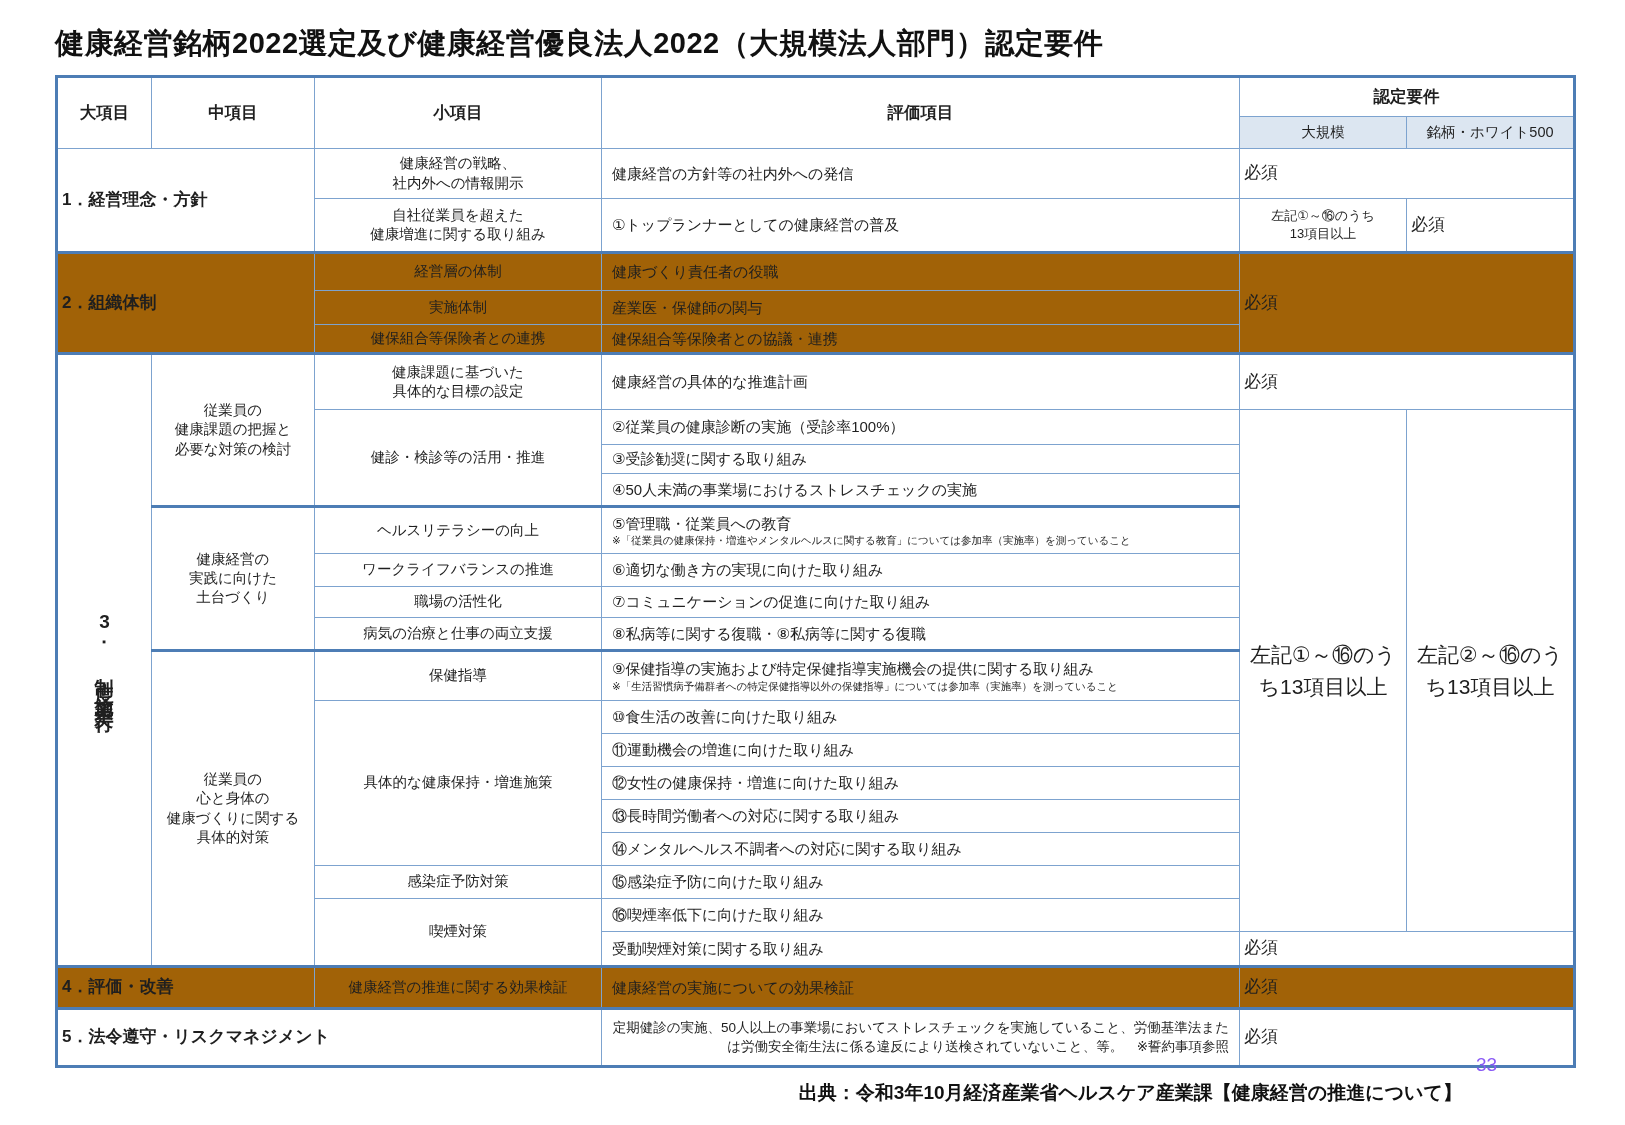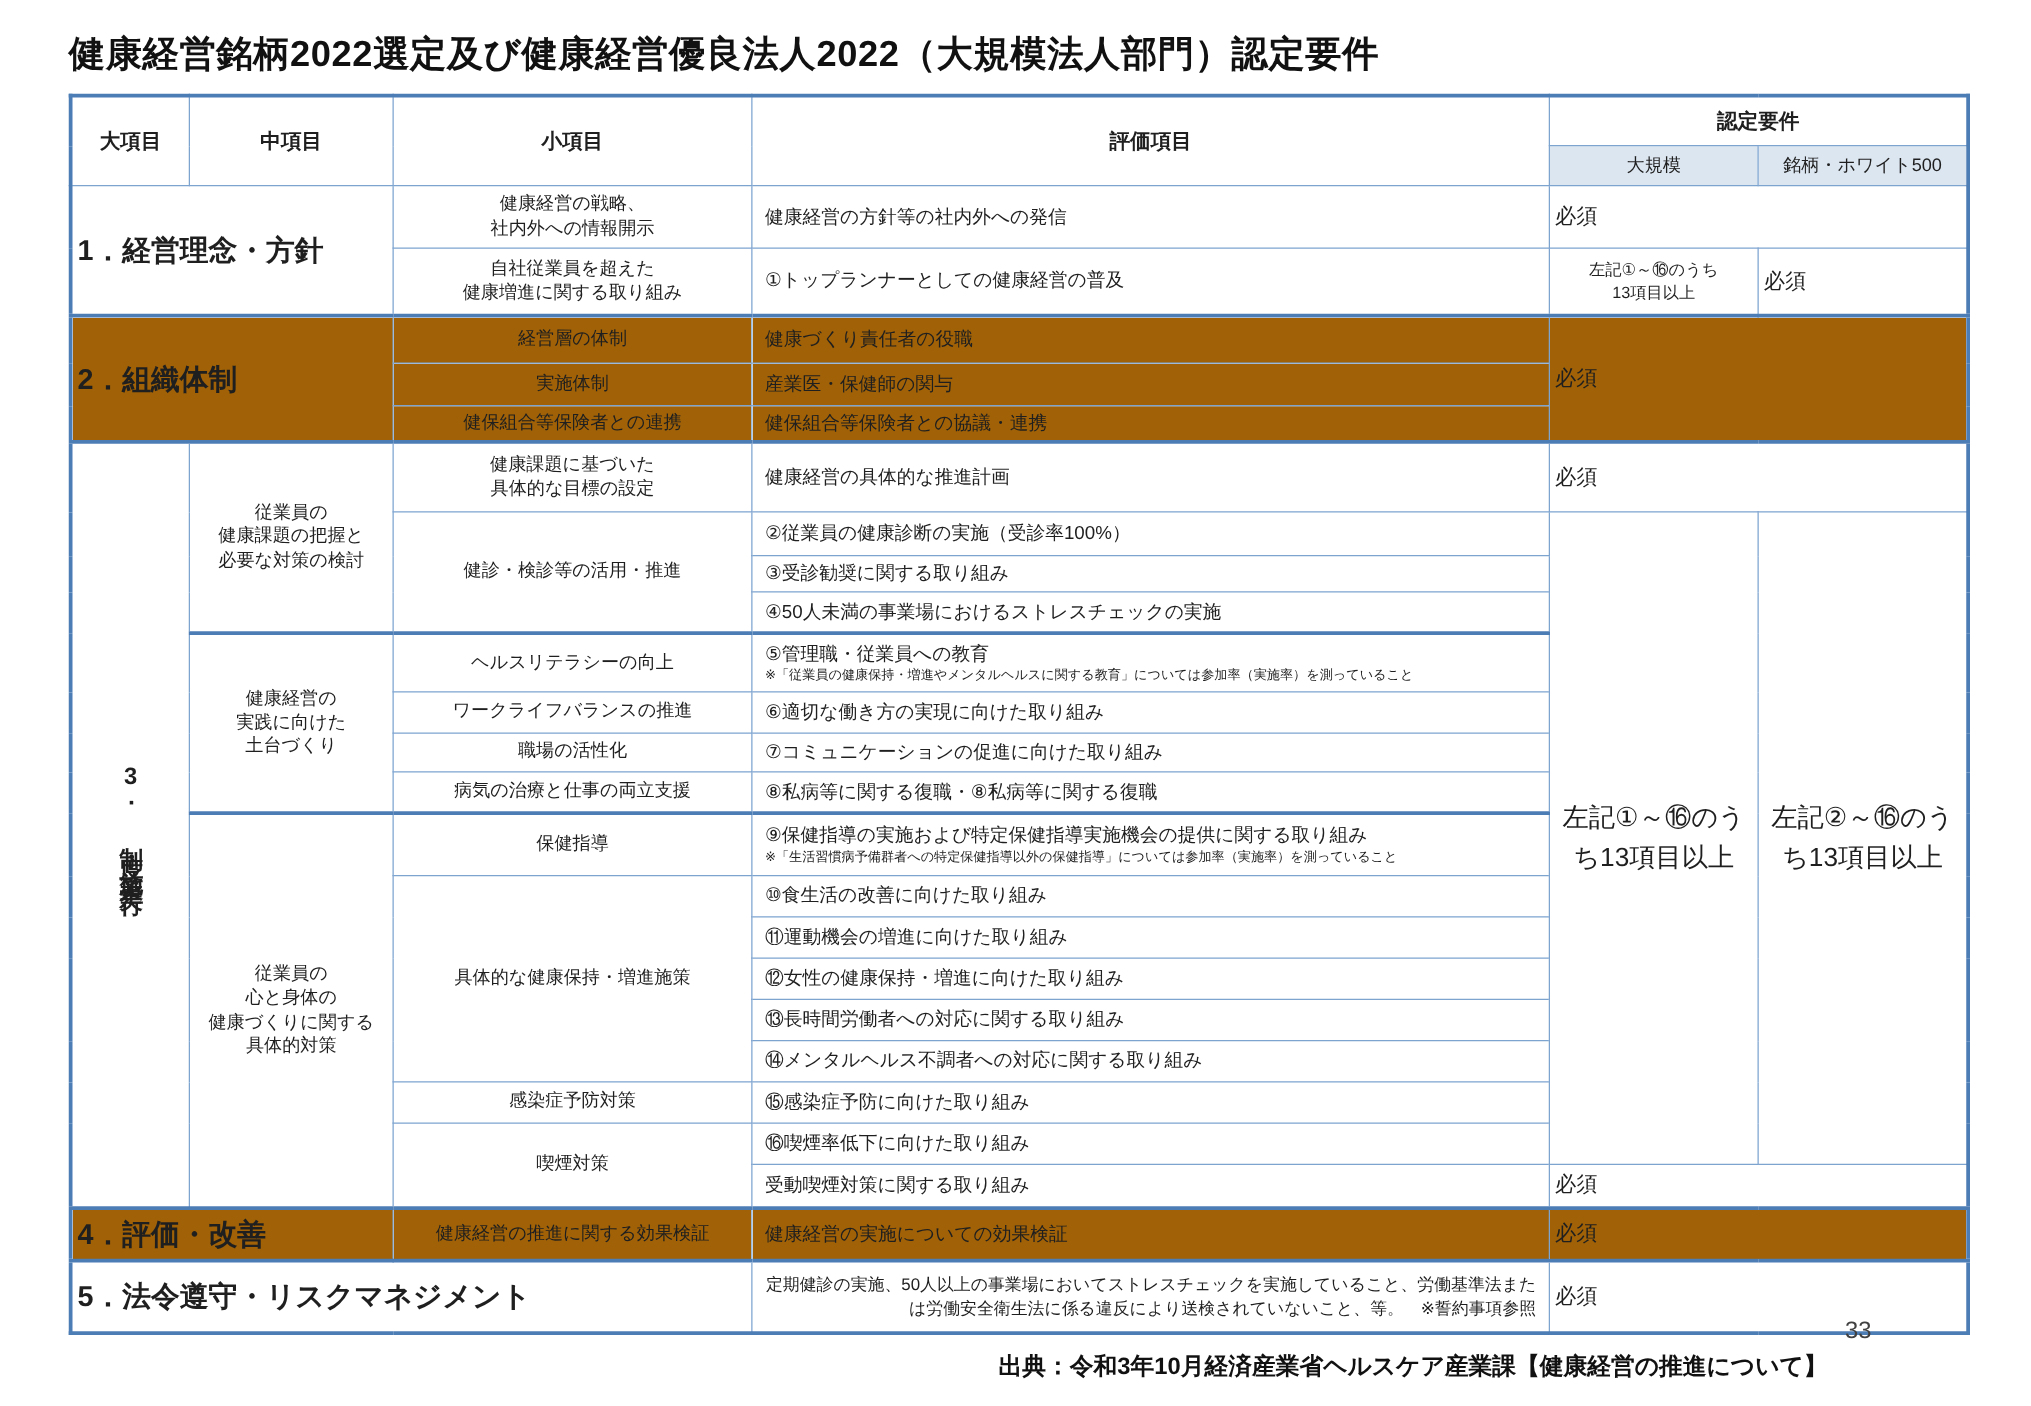--- a/index.html
+++ b/index.html
@@ -25,21 +25,21 @@
   thead th{
     background:#ffffff;font-weight:bold;font-size:16.5px;text-align:center;padding:2px;
   }
   thead th.subhdr{
     background:#dce6f1;font-weight:normal;font-size:14.5px;height:27px;
   }
   thead tr.hdr-top{height:40px;}
   .txt{white-space:pre-line;line-height:1.32;}
   .note{font-size:10.5px;line-height:1.25;text-align:left;margin-top:1px;color:#1f1f1f;}
   
-  .t-major{font-weight:bold;font-size:23px;text-align:left;}
+  .t-major{font-weight:bold;font-size:17px;text-align:left;}
   .t-middle{font-size:14.5px;text-align:center;}
   .t-minor{font-size:14.5px;text-align:center;}
   .t-eval{font-size:15px;text-align:left;padding-left:10px;padding-right:8px;}
   .t-evalsmall{font-size:13.5px;text-align:right;padding:4px 10px;}
   .t-evalsmall .txt{line-height:1.4;}
   .t-cert{font-size:17px;text-align:left;}
   .t-certsmall{font-size:13px;text-align:center;}
   .t-certsmall .txt{line-height:1.35;}
   .t-certtall{font-size:21px;text-align:center;}
   .t-certtall .txt{line-height:1.5;}
@@ -47,21 +47,21 @@
   .t-vertical .txt{
     writing-mode:vertical-rl;text-orientation:upright;
     display:inline-block;margin:0 auto;
     font-weight:bold;font-size:19px;letter-spacing:6px;line-height:1;
   }
   
   tr.bg-blue td{background:#a16207;}
   tr.thick-top td{border-top:3px solid #4d7db5;}
   .page-num{
     position:absolute;left:1476px;top:1054px;
-    font-size:19px;color:#404040;
+    font-size:19px;color:#8b5cf6;
   }
   .source-note{
     position:absolute;right:163px;top:1080px;
     font-size:19px;font-weight:bold;color:#111;
   }
 </style>
 </head>
 <body>
 
 <div class="page-title">健康経営銘柄2022選定及び健康経営優良法人2022（大規模法人部門）認定要件</div>

